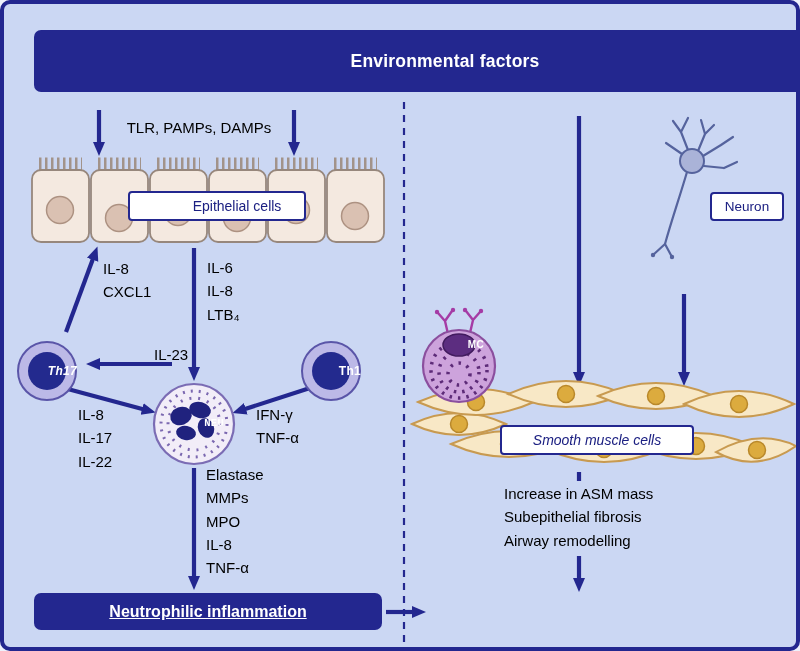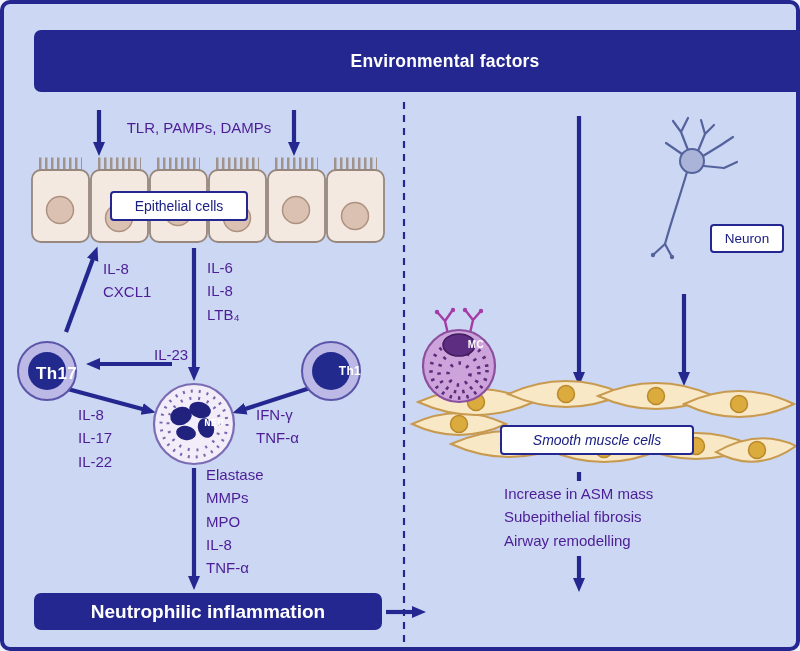--- a/index.html
+++ b/index.html
@@ -9,24 +9,24 @@
     overflow:hidden; font-family:"Liberation Sans", sans-serif;
   }
   svg { position:absolute; left:0; top:0; display:block; }
 
   .banner {
     position:absolute; background:#23278f; border-radius:7px; color:#ffffff;
     display:flex; align-items:center; justify-content:center; text-align:center;
   }
   .banner .l1 { font-size:17.5px; font-weight:600; letter-spacing:.2px; }
   .banner .l2 { font-size:16.5px; font-weight:600; }
-  .outcome { font-size:19px; font-weight:600; }
+  .outcome { font-size:16px; font-weight:600;text-decoration:underline; }
 
   .t {
-    position:absolute; color:#4c1d95; font-size:15px; font-weight:500;
+    position:absolute; color:#000000; font-size:15px; font-weight:500;
     line-height:1.55; white-space:pre-line;
   }
   .box-label {
     position:absolute; background:#ffffff; border:2px solid #23278f; border-radius:4px;
     color:#1c2082; font-size:14px; font-weight:500;
     display:flex; align-items:center; justify-content:center;
   }
   .cell-label {
     position:absolute; color:#ffffff; font-weight:bold; text-align:right;
     letter-spacing:.3px;
@@ -179,53 +179,53 @@
       <circle class="nrn-soma" cx="688" cy="157" r="12"></circle>
     </g>
   </svg>
 
   <div class="banner" style="left:30px; top:26px; width:740px; height:62px; flex-direction:column; gap:3px;padding-left:41px;">
     <div class="l1">Environmental factors</div>
   </div>
 
   <div class="t" style="left:103px; top:112px; width:184px; text-align:center;">TLR, PAMPs, DAMPs</div>
 
-  <div class="box-label" style="left:106px; top:187px; width:134px; height:26px;">Epithelial cells</div>
+  <div class="box-label" style="left:124px; top:187px; width:134px; height:26px;padding-left:40px;">Epithelial cells</div>
 
   <div class="t" style="left:99px; top:253px;">IL-8
 CXCL1</div>
 
   <div class="t" style="left:203px; top:252px;">IL-6
 IL-8
 LTB₄</div>
 
   <div class="t" style="left:122px; top:339px;margin-left:28px;">IL-23</div>
 
-  <div class="cell-label" style="left:13px; top:360px; width:60px; font-size:17px;">Th17</div>
+  <div class="cell-label" style="left:13px; top:360px; width:60px; font-size:12px;font-style:italic;">Th17</div>
 
   <div class="cell-label" style="left:297px; top:360px; width:60px; font-size:12px;">Th1</div>
 
   <div class="cell-label" style="left:160px; top:413px; width:60px; font-size:10.5px;font-family:Liberation Mono, monospace;">NEU</div>
 
   <div class="t" style="left:74px; top:399px;">IL-8
 IL-17
 IL-22</div>
 
   <div class="t" style="left:252px; top:399px;">IFN-γ
 TNF-α</div>
 
   <div class="t" style="left:202px; top:459px;">Elastase
 MMPs
 MPO
 IL-8
 TNF-α</div>
 
   <div class="banner outcome" style="left:30px; top:589px; width:348px; height:37px;">Neutrophilic inflammation</div>
 
-  <div class="box-label" style="left:706px; top:188px; width:70px; height:25px; font-size:13.5px;margin-top:32px;">Neuron</div>
+  <div class="box-label" style="left:706px; top:188px; width:70px; height:25px; font-size:13.5px;">Neuron</div>
 
   <div class="cell-label" style="left:430px; top:335px; width:50px; font-size:10px;">MC</div>
 
   <div class="box-label" style="left:496px; top:421px; width:190px; height:26px;font-style:italic;">Smooth muscle cells</div>
 
   <div class="t" style="left:500px; top:478px;">Increase in ASM mass
 Subepithelial fibrosis
 Airway remodelling</div>
 
 

